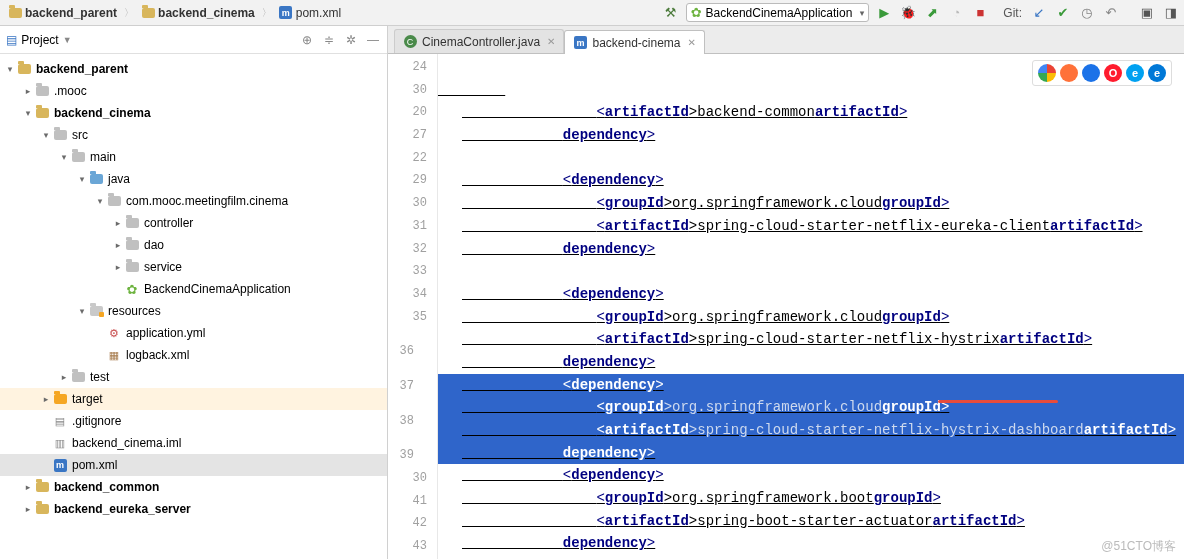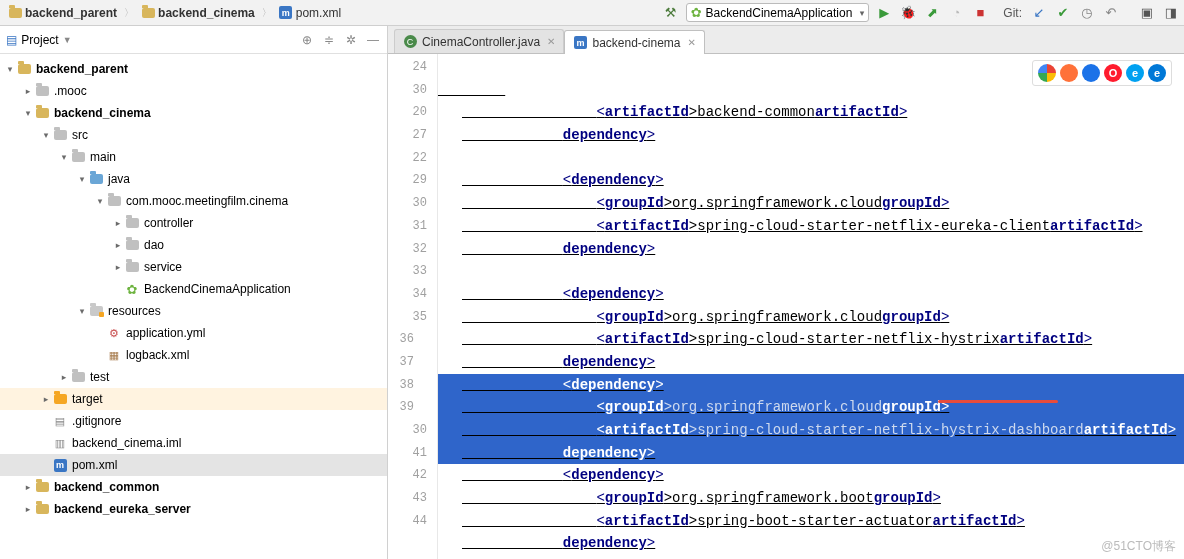--- a/index.html
+++ b/index.html
@@ -57,21 +57,21 @@
   .tab { height:24px; display:flex; align-items:center; padding:0 8px; gap:5px; font-size:12px; border:1px solid transparent; border-bottom:none; border-top-left-radius:3px; border-top-right-radius:3px; color:#333; }
   .tab.inact { background:#e3e3e3; border-color:#ccc; }
   .tab.active { background:#fff; border-color:#c0c0c0; position:relative; top:1px; }
   .tab .close { color:#999; font-size:10px; margin-left:2px; }
   .tab .tico { width:14px; height:14px; display:flex; align-items:center; justify-content:center; font-size:10px; }
   .c-ico { background:#4a8a4a; color:#fff; border-radius:50%; width:13px; height:13px; font-size:9px; display:flex; align-items:center; justify-content:center;}
 
   .code-area { flex:1; display:flex; font-family:"Consolas","Courier New",monospace; font-size:14px; overflow:hidden; }
   .gutter { width:50px; background:#fff; border-right:1px solid #e8e8e8; text-align:right; color:#a0a0a0; padding-right:10px; line-height:22.7px; font-size:12px; padding-top:2px;}
   .gutter .gl { height:22.7px; }
-  .gutter .gl.mod { border-left: 3px solid #7fb34d; padding-right:10px; position:relative; left:-3px;}
+  .gutter .gl.mod { border-left: 3px solid #7fb34d; padding-right:10px; position:relative; left:-3px;margin-top:12px;}
   .code { flex:1; line-height:22.7px; white-space:pre; position:relative; overflow:hidden; padding-top:2px;text-decoration:underline;}
   .code-line { height:22.7px; padding-left:24px; }
   .sel-bg { background:#2f65ca; color:#fff; }
   .sel-bg .tag { color:#fff; }
   .sel-bg .tag-b { color:#fff; font-weight:bold;}
   .sel-bg .txt { color:#cdd9ee; }
   .tag { color:#000080; }
   .tag-b { color:#000080; font-weight:bold; }
   .txt { color:#000; }
 

